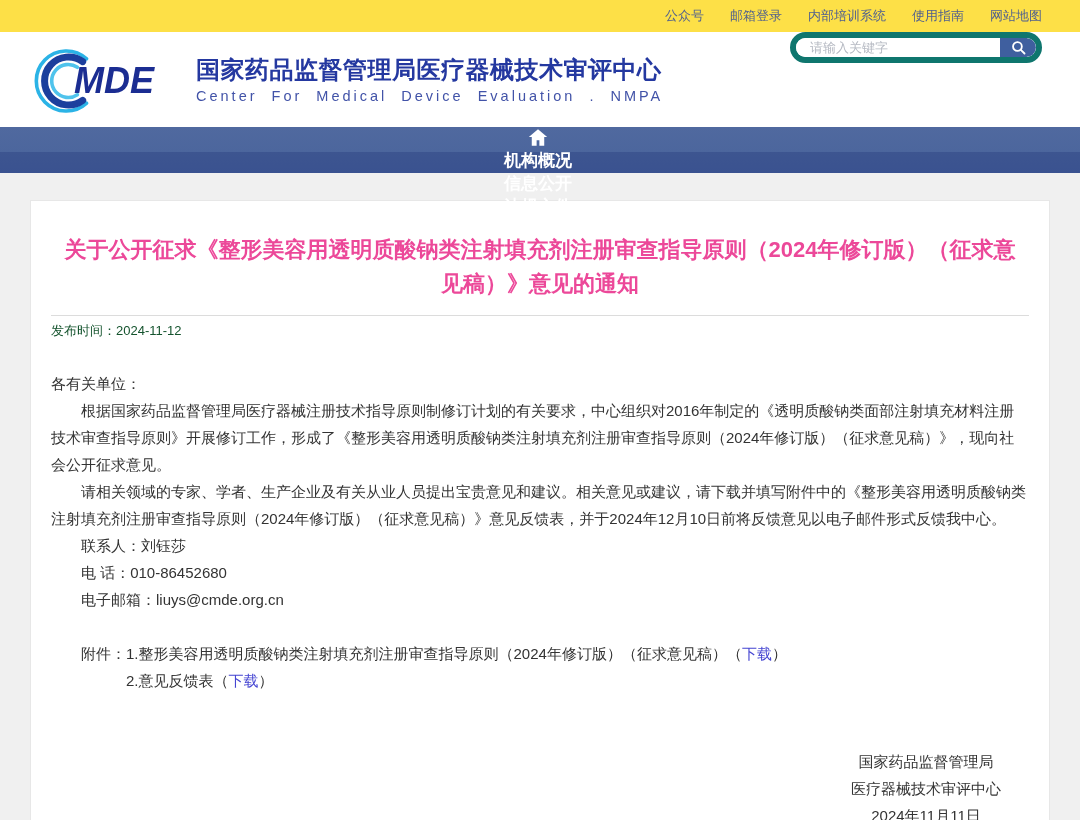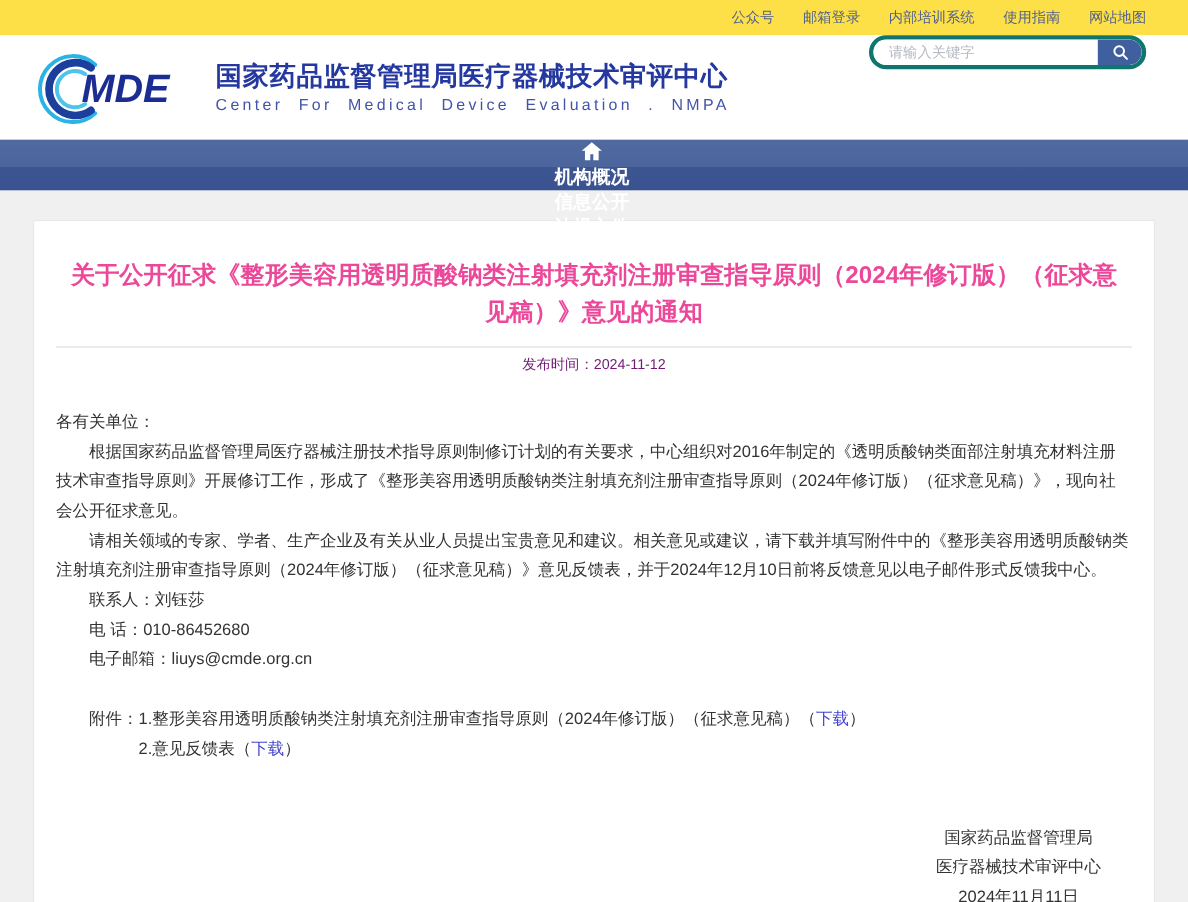--- a/index.html
+++ b/index.html
@@ -51,21 +51,21 @@
     font-size: 14.5px;
     letter-spacing: 3px;
     word-spacing: 7px;
     margin-top: 3px;
   }
   .search-box {
     display: flex;
     align-items: stretch;
     width: 252px;
     height: 31px;
-    border: 4px solid #0f766e;
+    border: 6px solid #0f766e;
     border-radius: 16px;
     overflow: hidden;
     background: #fff;
   }
   .search-box input {
     flex: 1;
     border: none;
     outline: none;
     padding: 0 14px;
     font-size: 13px;
@@ -119,23 +119,23 @@
     line-height: 1.55;
     max-width: 965px;
     margin: 0 auto;
   }
   .title-divider {
     border: none;
     border-top: 1px solid #dcdcdc;
     margin: 14px 0 6px 0;
   }
   .pub-time {
-    text-align: center;
+    text-align: left;
     font-size: 13px;
-    color: #701a75;
+    color: #14532d;
   }
   .article-body {
     margin-top: 30px;
     padding: 0 0 0 0;
     font-size: 15px;
     line-height: 27px;
     color: #333;
   }
   .article-body p.indent { text-indent: 2em; }
   .attachments {

